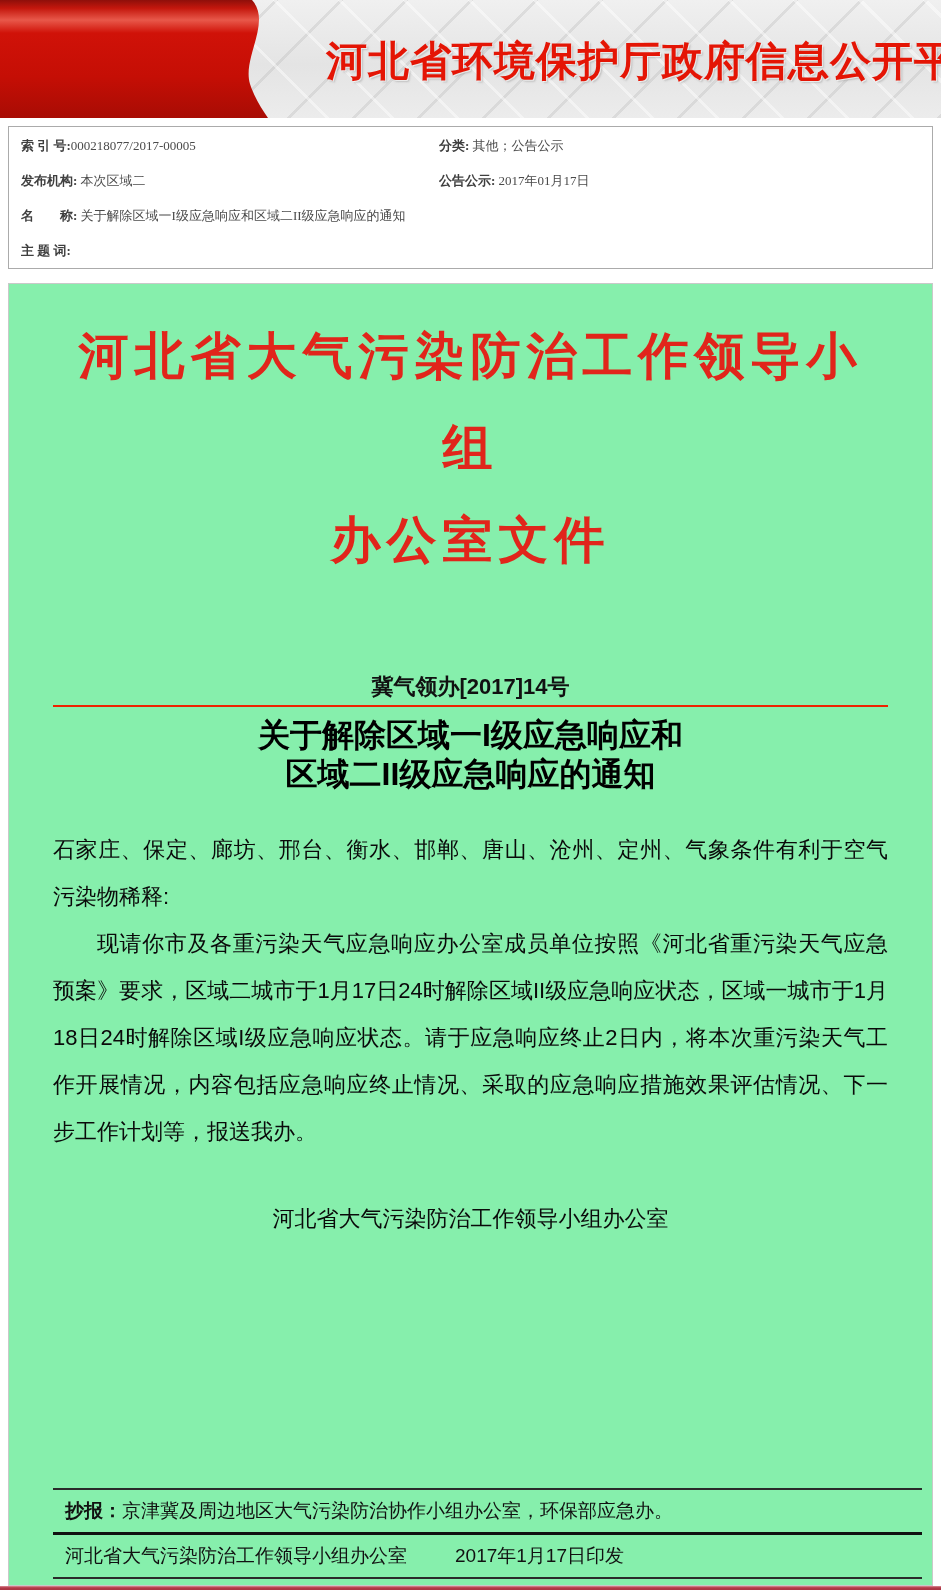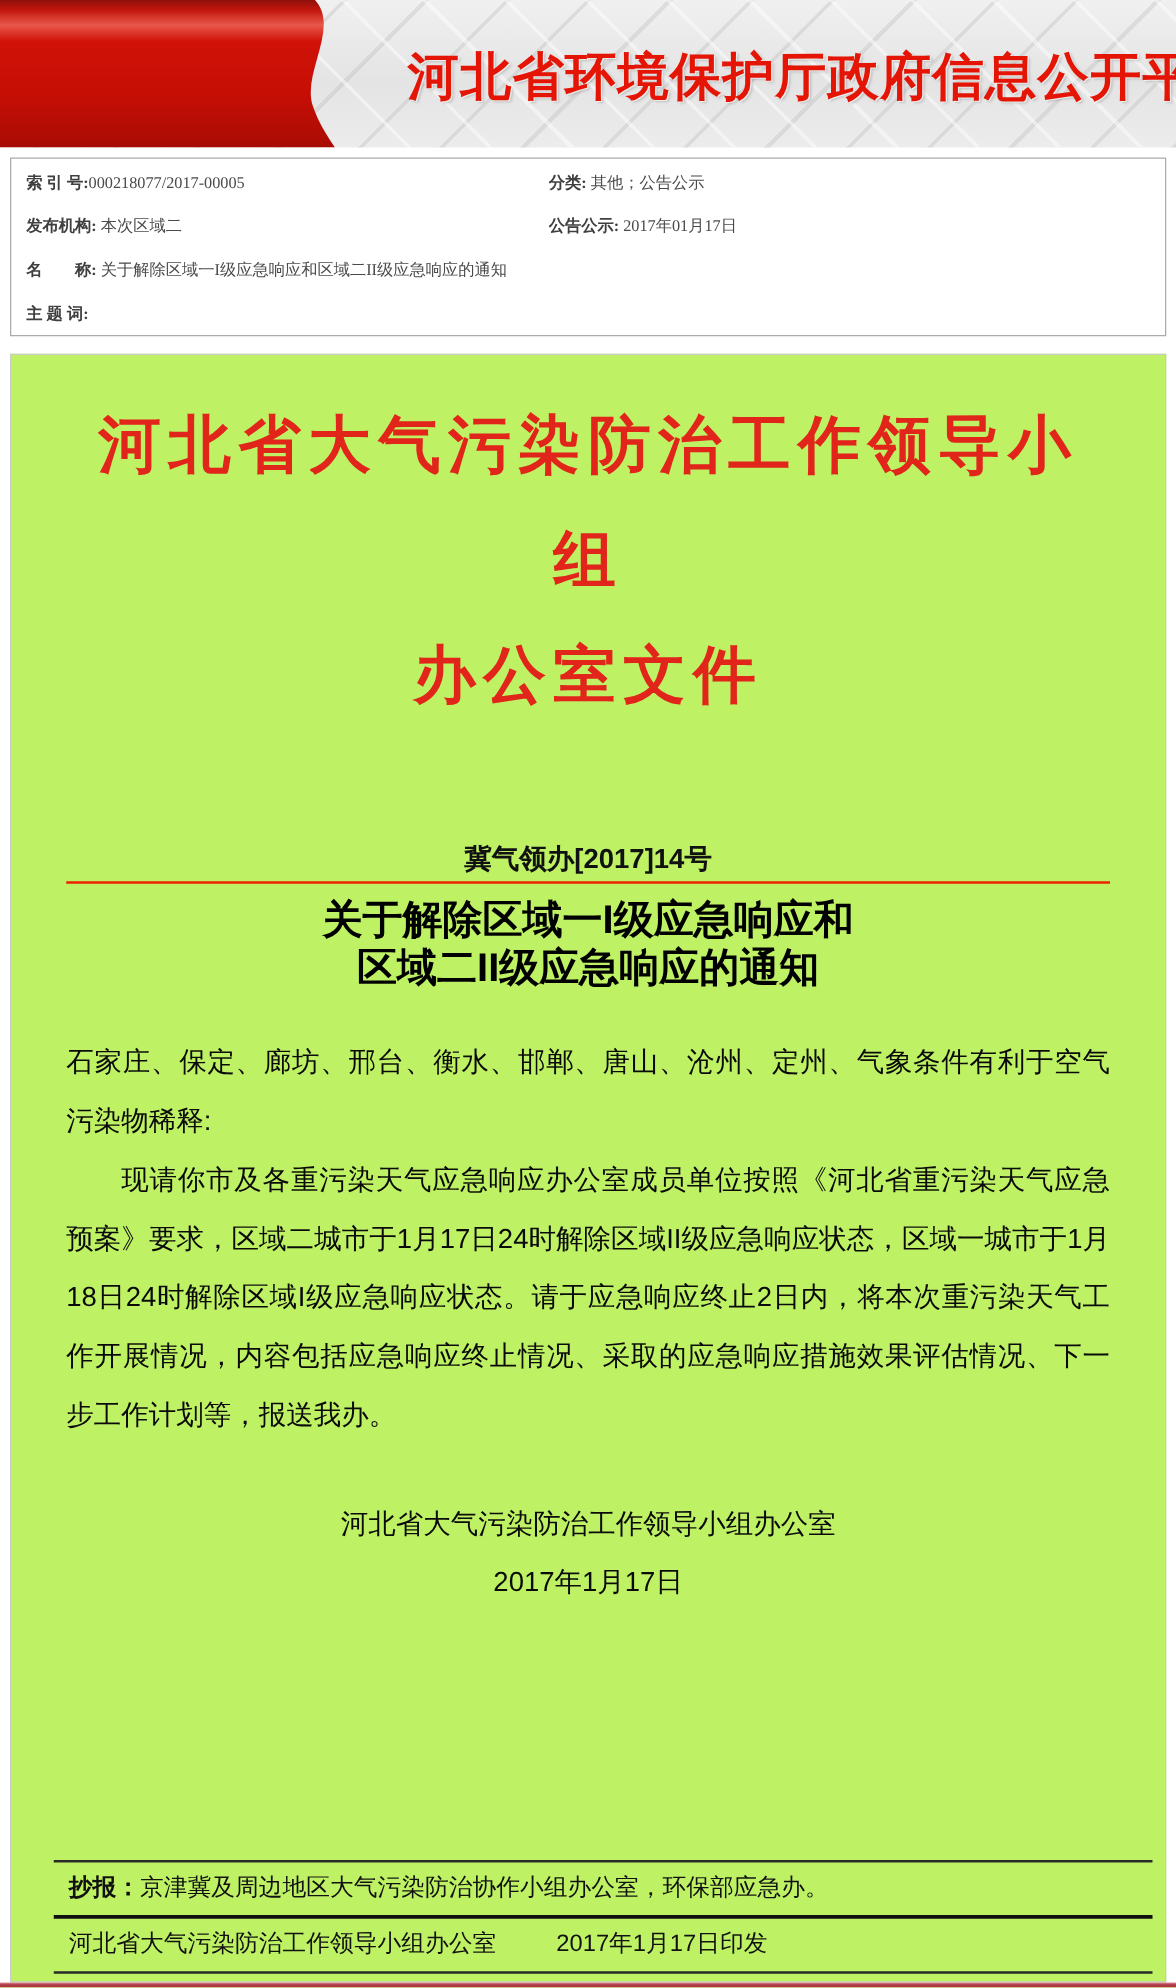--- a/index.html
+++ b/index.html
@@ -33,21 +33,21 @@
     display:grid;grid-template-columns:418px 1fr;
     font-family:"Liberation Serif","DejaVu Serif",serif;
     font-size:13px;line-height:21px;row-gap:14px;color:#4a4a4a;
   }
   .meta-cell{white-space:nowrap;overflow:hidden;}
   .meta-cell.full{grid-column:1 / span 2;}
   .meta-label{font-weight:bold;color:#3f3f3f;}
   
   .doc{
     margin:14px 8px 0 8px;height:1303px;box-sizing:border-box;
-    border:1px solid #c9c9c9;background:#bef264;position:relative;
+    border:1px solid #c9c9c9;background:#86efac;position:relative;
     padding:0 44px;
   }
   .letterhead{
     margin-top:26px;text-align:center;color:#e1251b;
     font-family:"Liberation Serif","DejaVu Serif",serif;
     font-size:50px;line-height:92px;letter-spacing:6px;font-weight:bold;
   }
   .doc-number{
     margin-top:86px;text-align:center;font-size:22px;line-height:30px;
     font-weight:bold;color:#111;
@@ -59,21 +59,21 @@
   }
   .body-text{
     margin-top:32px;font-size:22px;line-height:47px;color:#0a0a0a;
     text-align:justify;
   }
   .body-text p{margin:0;}
   .para{text-indent:2em;}
   .signature{margin-top:40px;text-align:center;font-size:22px;line-height:47px;color:#0a0a0a;}
   
   .doc-footer{
-    position:absolute;left:34px;right:10px;bottom:6px;
+    position:absolute;left:44px;right:10px;bottom:6px;
     font-size:19px;color:#111;
   }
   .footer-row{
     border-top:2px solid #2a2a2a;padding:8px 0 8px 12px;line-height:26px;
     white-space:nowrap;
   }
   .footer-row.issue{
     border-top:3.5px solid #111;border-bottom:2px solid #2a2a2a;
     display:flex;gap:48px;
   }
@@ -145,21 +145,20 @@
       <div>区域二II级应急响应的通知</div>
     </h1>
 
     <div class="body-text">
       <p class="salutation">石家庄、保定、廊坊、邢台、衡水、邯郸、唐山、沧州、定州、气象条件有利于空气污染物稀释:</p>
       <p class="para">现请你市及各重污染天气应急响应办公室成员单位按照《河北省重污染天气应急预案》要求，区域二城市于1月17日24时解除区域II级应急响应状态，区域一城市于1月18日24时解除区域I级应急响应状态。请于应急响应终止2日内，将本次重污染天气工作开展情况，内容包括应急响应终止情况、采取的应急响应措施效果评估情况、下一步工作计划等，报送我办。</p>
     </div>
 
     <div class="signature">
       <div>河北省大气污染防治工作领导小组办公室</div>
-      <div>2017年1月17日</div>
     </div>
 
     <div class="doc-footer">
       <div class="footer-row">
         <span class="footer-label">抄报：</span><span>京津冀及周边地区大气污染防治协作小组办公室，环保部应急办。</span>
       </div>
       <div class="footer-row issue">
         <span>河北省大气污染防治工作领导小组办公室</span>
         <span>2017年1月17日印发</span>
       </div>

